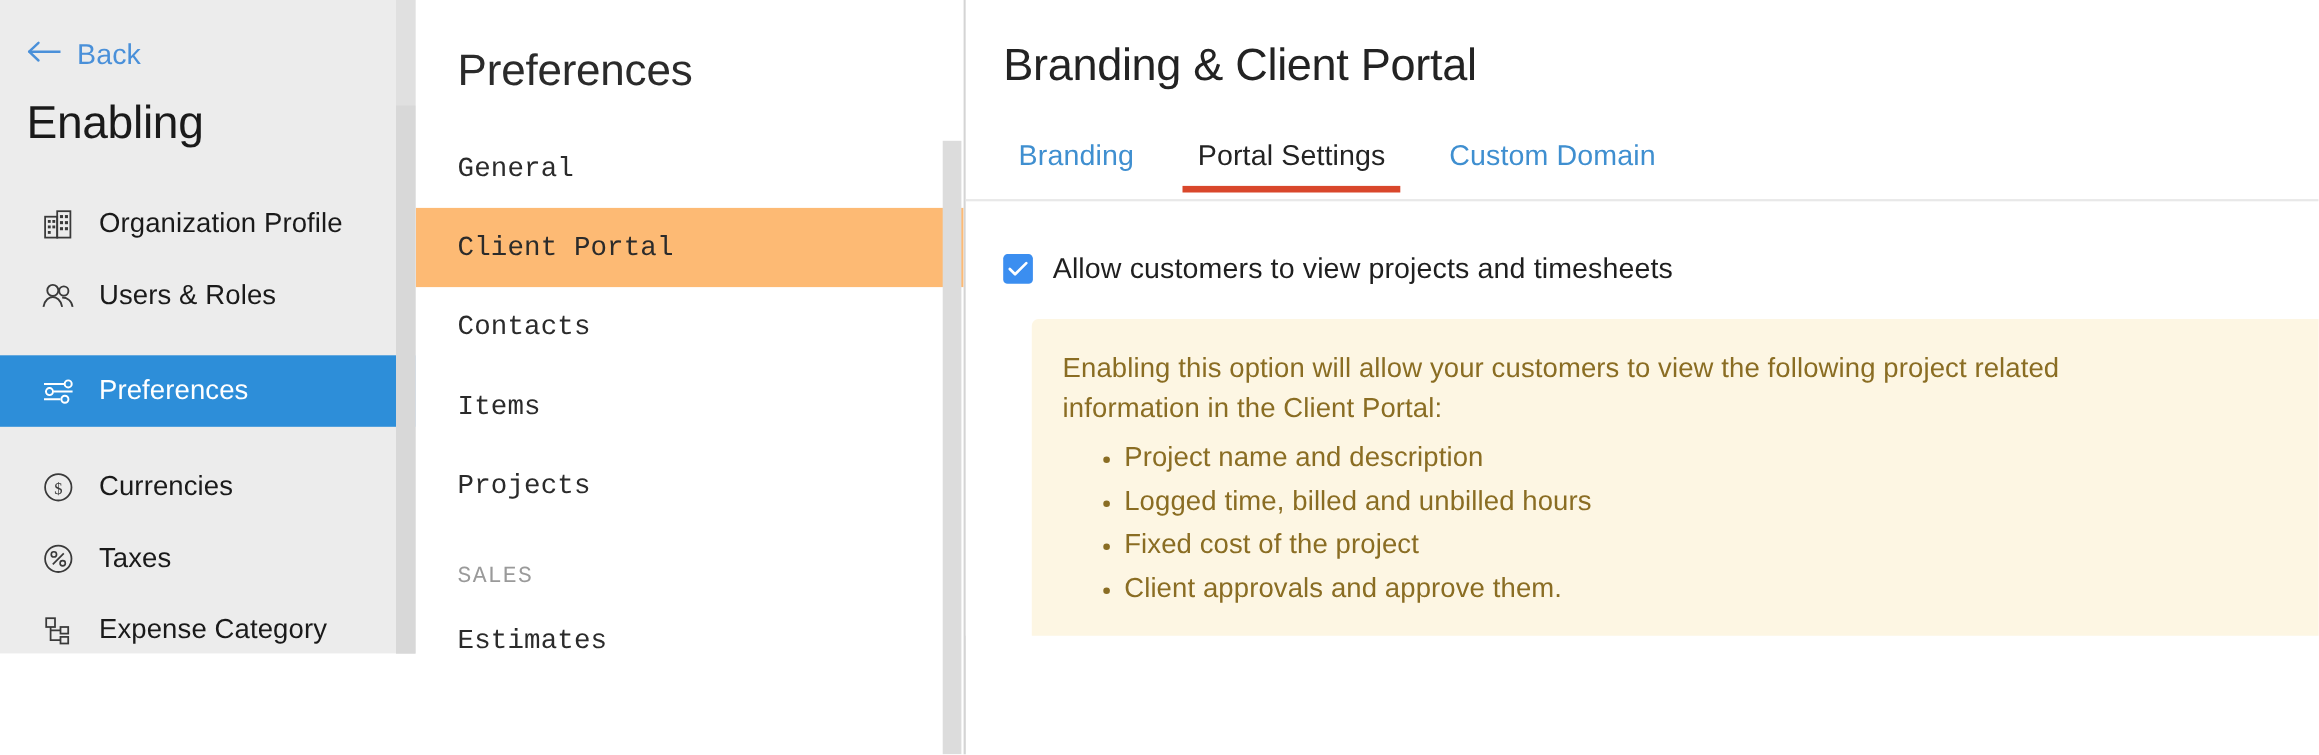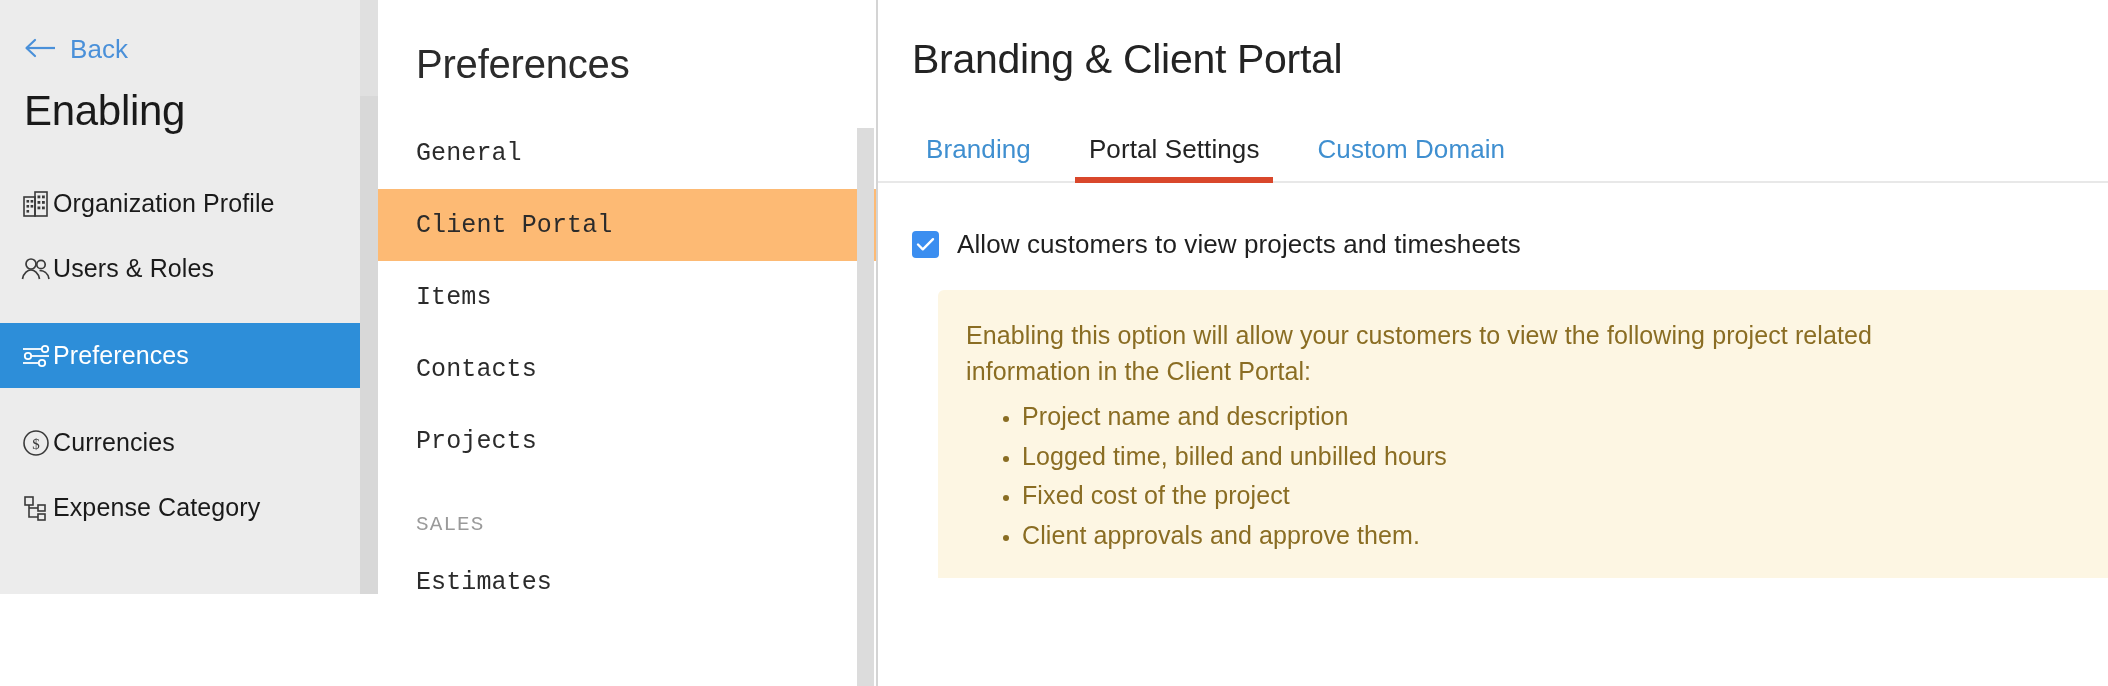--- a/index.html
+++ b/index.html
@@ -28,22 +28,23 @@
   .back-arrow { color: #4a90d9; font-size: 30px; line-height: 1; display:block; }
   .back-label { color: #4a90d9; font-size: 26px; letter-spacing: .1px; }
   .settings-title {
     padding: 22px 0 0 24px;
     font-size: 42px; font-weight: 400; color: #1a1a1a;
     letter-spacing: -0.3px;
   }
   .nav-group { margin-top: 36px; }
   .nav-item {
     display: flex; align-items: center;
+    gap: 20px;
     height: 65px;
-    padding-left: 19px;
+    padding-left: 36px;
     cursor: pointer;
     color: #1a1a1a;
   }
   .nav-item .nav-label { font-size: 25px; letter-spacing: .1px; }
   .nav-item.active { background: #2d8ed9; color: #ffffff; }
   .nav-item.active .nav-label { color: #ffffff; }
   .nav-icon { width: 34px; height: 34px; display: flex; align-items: center; justify-content: center; flex: 0 0 34px; }
   .nav-icon svg { display: block; }
   .nav-gap { height: 22px; }
 
@@ -94,21 +95,21 @@
   
   .main {
     flex: 1 1 auto; height: 578px;
     background: #ffffff; position: relative; overflow: hidden;
   }
   .main-title {
     font-size: 41px; font-weight: 400; color: #232323;
     padding: 36px 0 0 34px; letter-spacing: -0.3px;
   }
   .tabbar {
-    display: flex; align-items: flex-end;
+    display: flex; align-items: center;
     gap: 0; margin-top: 34px; padding-left: 34px;
     border-bottom: 2px solid #e8e8e8;
     height: 66px;
   }
   .tab {
     font-size: 26px; color: #3f8fd0;
     padding: 0 14px 16px 14px;
     cursor: pointer; position: relative;
     letter-spacing: .1px;
   }
@@ -230,20 +231,31 @@
       <div class="nav-item">
         <span class="nav-icon">
           <svg width="30" height="30" viewBox="0 0 30 30">
             <circle cx="15" cy="15" r="12" fill="none" stroke="#3a3a3a" stroke-width="1.6"></circle>
             <text x="15" y="21" text-anchor="middle" font-size="15" font-family="Liberation Serif, serif" fill="#3a3a3a">$</text>
           </svg>
         </span>
         <span class="nav-label">Currencies</span>
       </div>
 
+      <div class="nav-item">
+        <span class="nav-icon">
+          <svg width="30" height="30" viewBox="0 0 30 30">
+            <circle cx="15" cy="15" r="12" fill="none" stroke="#3a3a3a" stroke-width="1.6"></circle>
+            <circle cx="11" cy="11" r="2.4" fill="none" stroke="#3a3a3a" stroke-width="1.5"></circle>
+            <circle cx="19" cy="19" r="2.4" fill="none" stroke="#3a3a3a" stroke-width="1.5"></circle>
+            <path d="M20 10 L10 20" stroke="#3a3a3a" stroke-width="1.5"></path>
+          </svg>
+        </span>
+        <span class="nav-label">Taxes</span>
+      </div>
 
       <div class="nav-item">
         <span class="nav-icon">
           <svg width="30" height="30" viewBox="0 0 30 30">
             <rect x="4" y="4" width="8" height="8" fill="none" stroke="#3a3a3a" stroke-width="1.6"></rect>
             <rect x="17" y="12" width="7" height="6" fill="none" stroke="#3a3a3a" stroke-width="1.6"></rect>
             <rect x="17" y="21" width="7" height="6" fill="none" stroke="#3a3a3a" stroke-width="1.6"></rect>
             <path d="M8 12 V24 H17" stroke="#3a3a3a" stroke-width="1.6" fill="none"></path>
             <path d="M8 15 H17" stroke="#3a3a3a" stroke-width="1.6" fill="none"></path>
           </svg>
@@ -257,22 +269,22 @@
       <div class="sb-thumb"></div>
     </div>
   </aside>
 
   <section class="prefs">
     <h2 class="prefs-title">Preferences</h2>
 
     <div class="prefs-list">
       <div class="prefs-item">General</div>
       <div class="prefs-item selected">Client Portal</div>
+      <div class="prefs-item">Contacts</div>
       <div class="prefs-item">Items</div>
-      <div class="prefs-item">Contacts</div>
       <div class="prefs-item">Projects</div>
 
       <div class="prefs-section-label">SALES</div>
 
       <div class="prefs-item">Estimates</div>
     </div>
 
     <div class="prefs-scroll">
       <div class="prefs-thumb"></div>
     </div>

